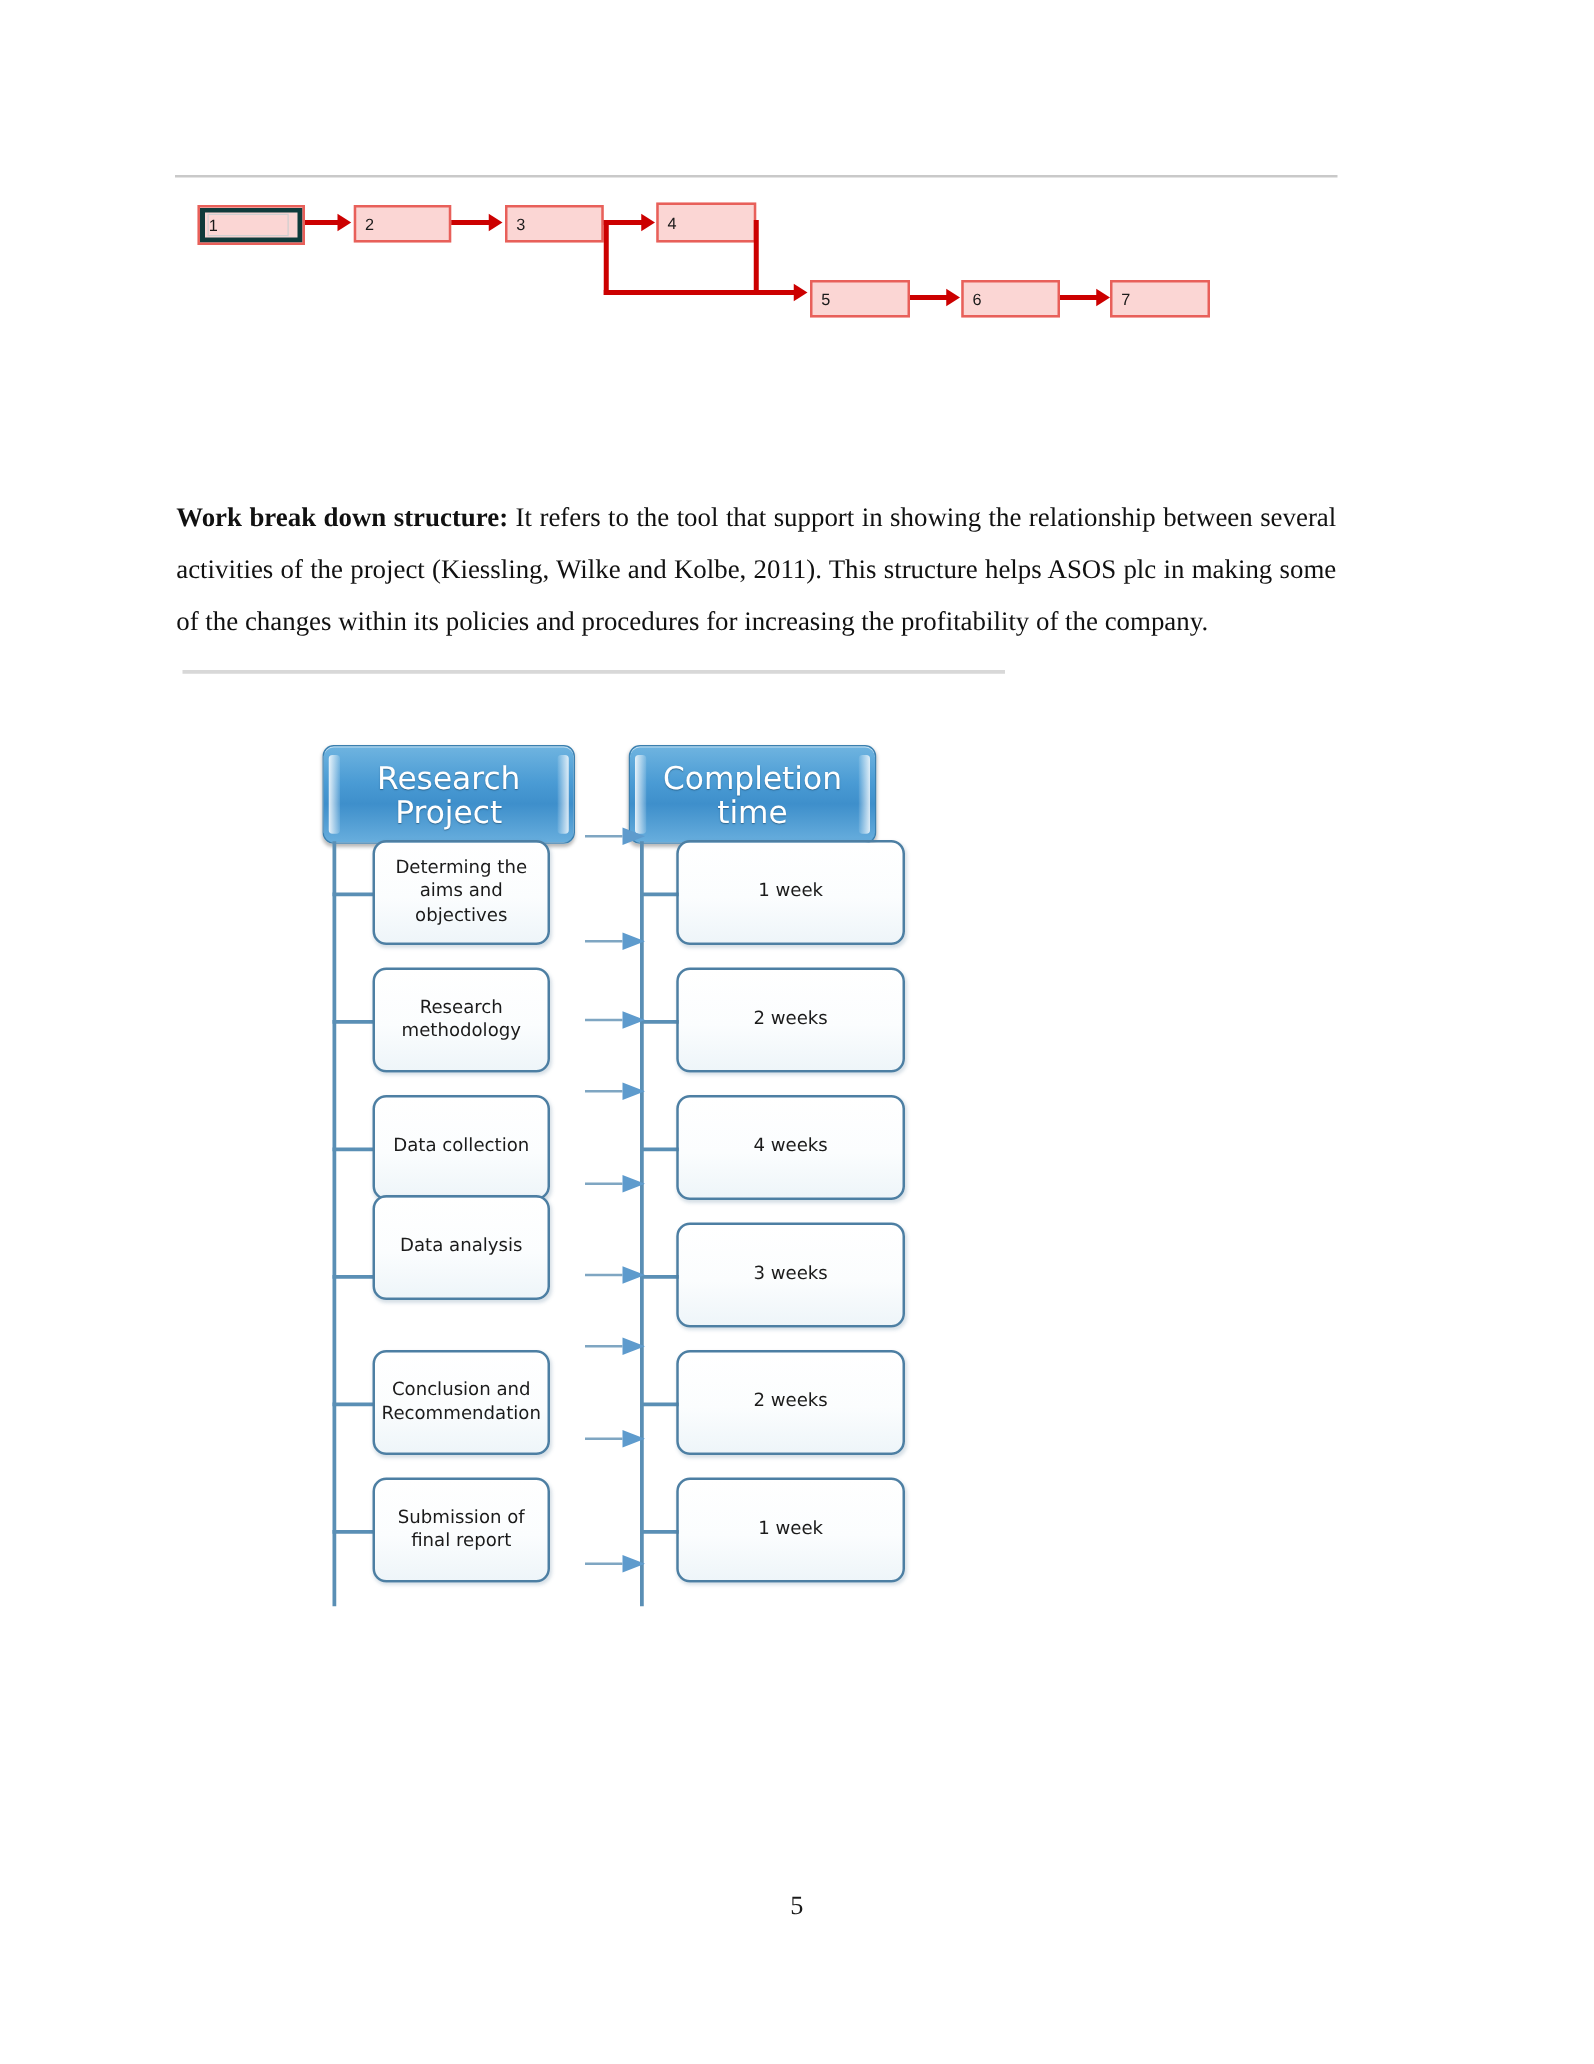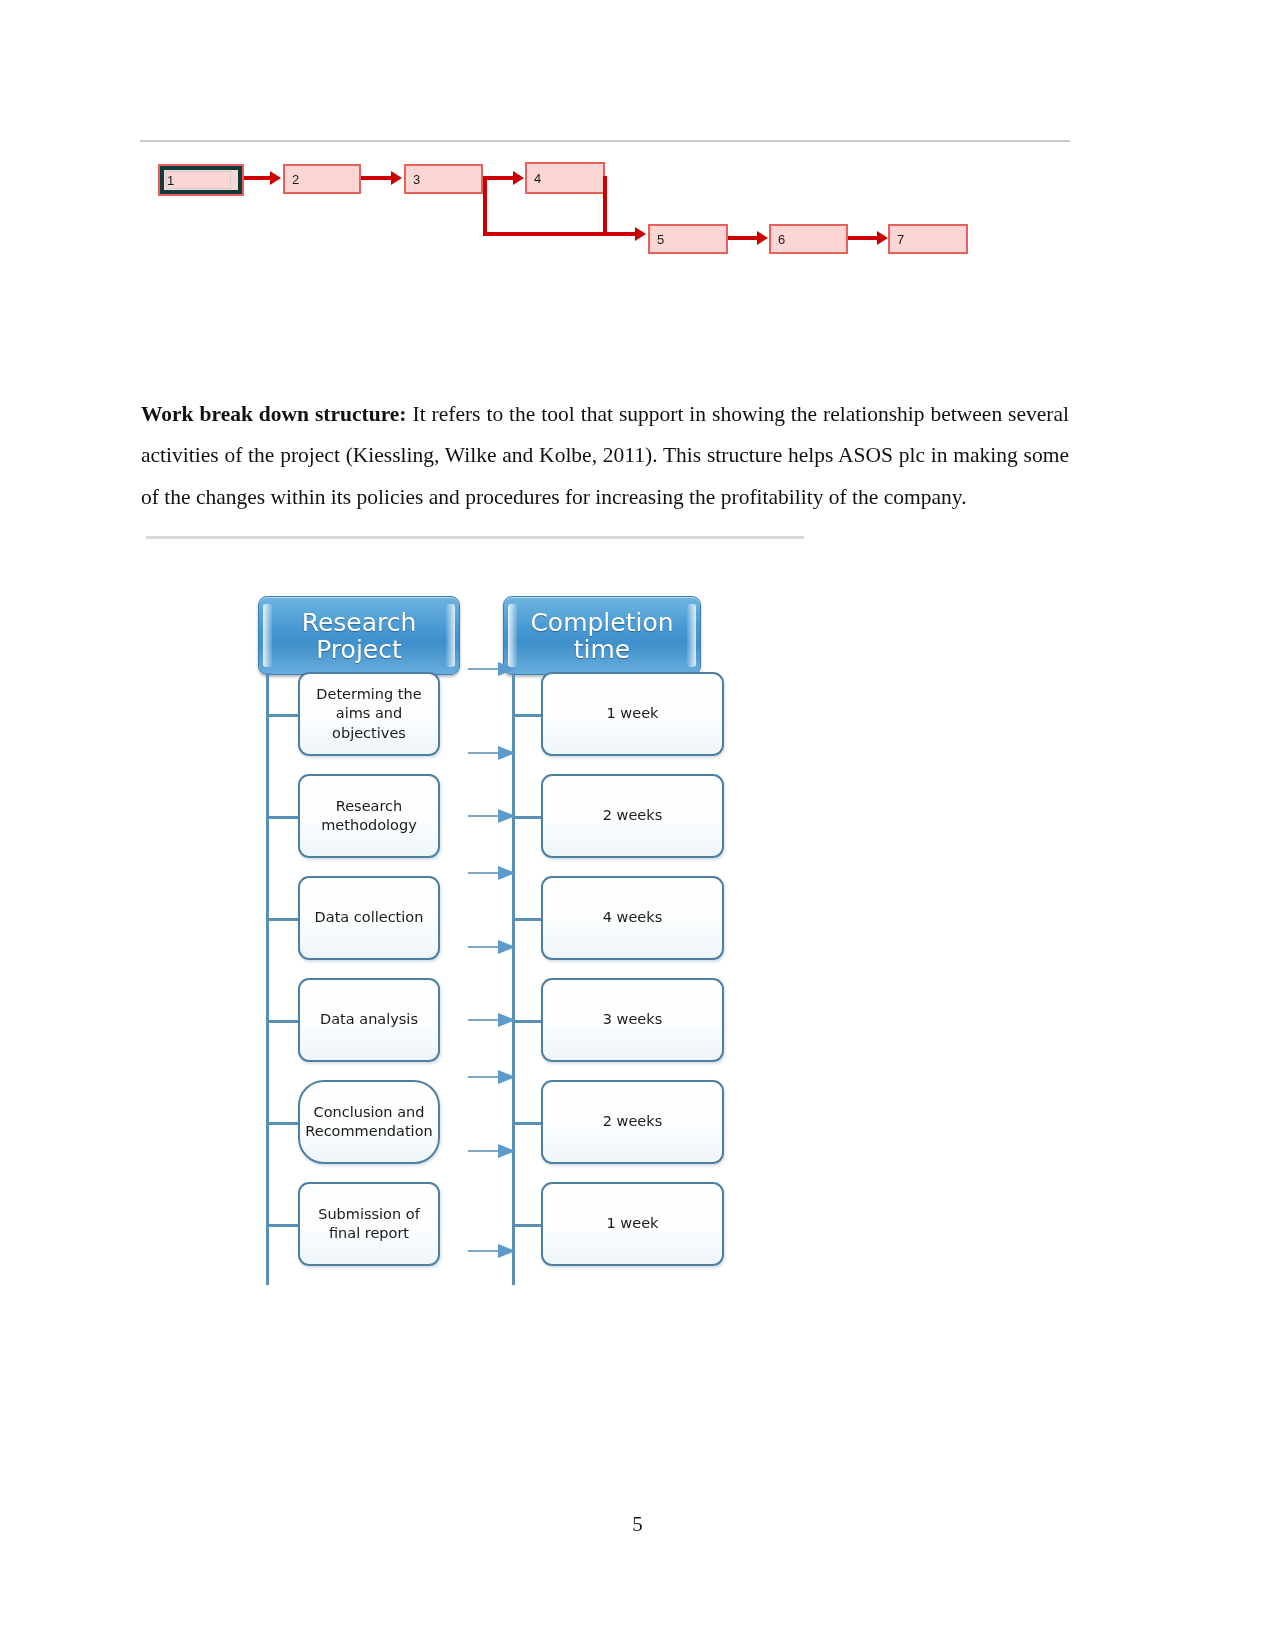--- a/index.html
+++ b/index.html
@@ -358,34 +358,34 @@
     <div class="wbs-arrow" style="left:322px; top:270px;">
       <div class="tail"></div>
       <div class="head"></div>
     </div>
     <div class="wbs-arrow" style="left:322px; top:344px;">
       <div class="tail"></div>
       <div class="head"></div>
     </div>
 
     <div class="stub" style="left:120px; top:424px; width:34px;"></div>
-    <div class="wbs-box task-box" style="top:382px; height:84px;">
+    <div class="wbs-box task-box" style="top:360px; height:84px;">
       <span class="wbs-box-label">Data analysis</span>
     </div>
     <div class="stub" style="left:366px; top:424px; width:32px;"></div>
     <div class="wbs-box time-box" style="top:382px; height:84px;">
       <span class="wbs-box-label">3 weeks</span>
     </div>
     <div class="wbs-arrow" style="left:322px; top:417px;">
       <div class="tail"></div>
       <div class="head"></div>
     </div>
 
     <div class="stub" style="left:120px; top:526px; width:34px;"></div>
-    <div class="wbs-box task-box" style="top:484px; height:84px;border-radius:26px;">
+    <div class="wbs-box task-box" style="top:484px; height:84px;">
       <span class="wbs-box-label">Conclusion and
 Recommendation</span>
     </div>
     <div class="stub" style="left:366px; top:526px; width:32px;"></div>
     <div class="wbs-box time-box" style="top:484px; height:84px;">
       <span class="wbs-box-label">2 weeks</span>
     </div>
     <div class="wbs-arrow" style="left:322px; top:474px;">
       <div class="tail"></div>
       <div class="head"></div>

